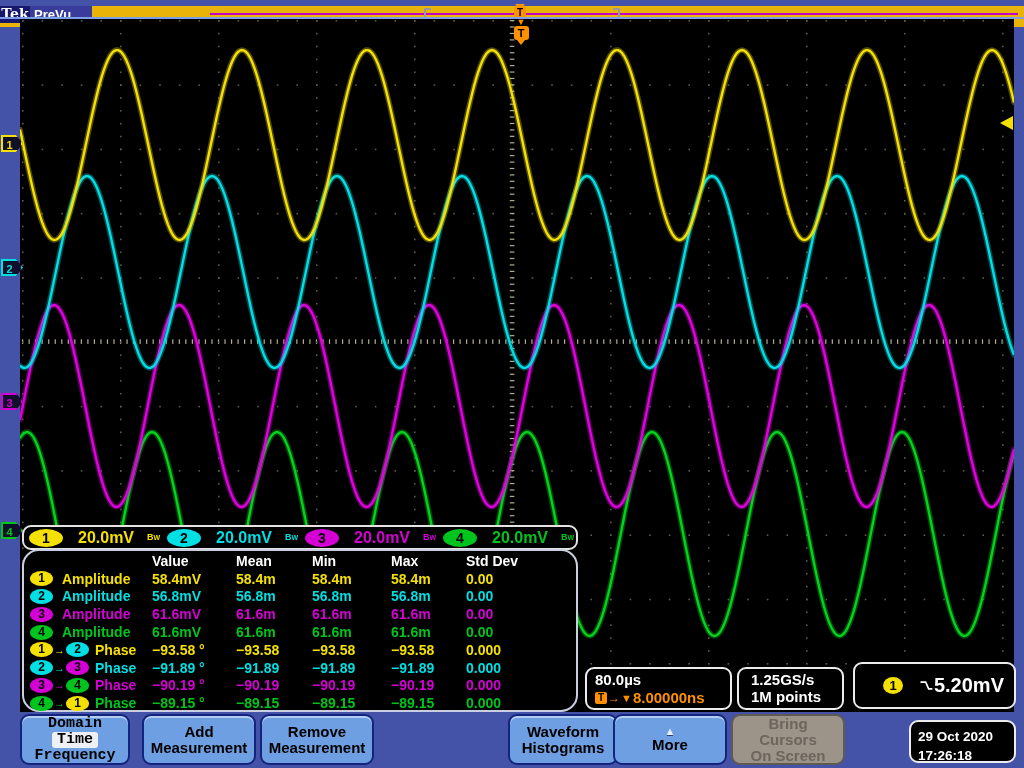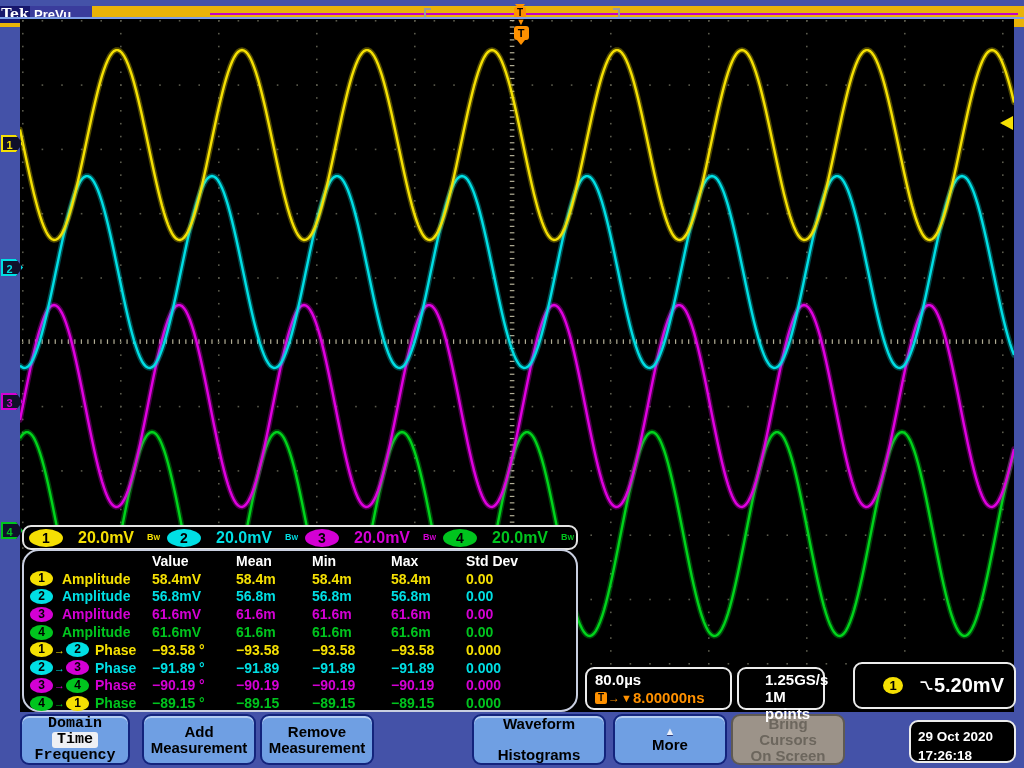--- a/index.html
+++ b/index.html
@@ -61,21 +61,21 @@
   .ph-label{margin-left:6px;}
   
   .robox{position:absolute;background:#000;border:2px solid #ececec;border-radius:9px;box-sizing:border-box;
          z-index:10;color:#fff;font-size:15px;}
   .acq1{left:585px;top:667px;width:147px;height:43px;padding:2px 0 0 8px;}
   .delay{color:#ff9100;margin-top:1px;display:flex;align-items:center;}
   .delay .dt{display:inline-block;width:12px;height:12px;background:#ff9100;border-radius:2px;color:#000;
              font-size:10px;line-height:12px;text-align:center;margin-right:1px;}
   .delay .da{font-size:12px;}
   .delay .dm{font-size:11px;margin:0 1px;}
-  .acq2{left:737px;top:667px;width:88px;height:43px;padding:2px 0 0 26px;}
+  .acq2{left:737px;top:667px;width:107px;height:43px;padding:2px 0 0 12px;}
   .trigbox{left:853px;top:662px;width:163px;height:47px;display:flex;align-items:center;padding:0 10px;}
   .trig-badge{display:inline-block;width:27px;height:17px;border-radius:50%;color:#000;font-size:13px;
               line-height:17px;text-align:center;margin-left:18px;}
   .slope-icon{margin-left:16px;}
   .trig-level{margin-left:auto;font-size:20px;}
   
   .mbtn{position:absolute;top:714px;height:51px;background:#6f9fe3;border:2px solid #13247c;border-radius:9px;
         box-shadow:inset 0 2px 0 rgba(235,243,255,.55);box-sizing:border-box;color:#000;font-size:15px;
         font-weight:bold;font-family:"Liberation Sans",sans-serif;display:flex;flex-direction:column;
         align-items:center;justify-content:center;line-height:16px;padding:0;}
@@ -1548,21 +1548,21 @@
     <span>Frequency</span>
   </button>
   <button class="mbtn" style="left:142px;width:114px;">
     <span>Add</span>
     <span>Measurement</span>
   </button>
   <button class="mbtn" style="left:260px;width:114px;">
     <span>Remove</span>
     <span>Measurement</span>
   </button>
-  <button class="mbtn" style="left:472px;width:134px;justify-content:space-between;">
+  <button class="mbtn" style="left:508px;width:110px;">
     <span>Waveform</span>
     <span>Histograms</span>
   </button>
   <button class="mbtn" style="left:613px;width:114px;">
     <span class="up-tri">▲</span>
     <span>More</span>
   </button>
   <button class="mbtn disabled" style="left:731px;width:114px;">
     <span>Bring</span>
     <span>Cursors</span>

